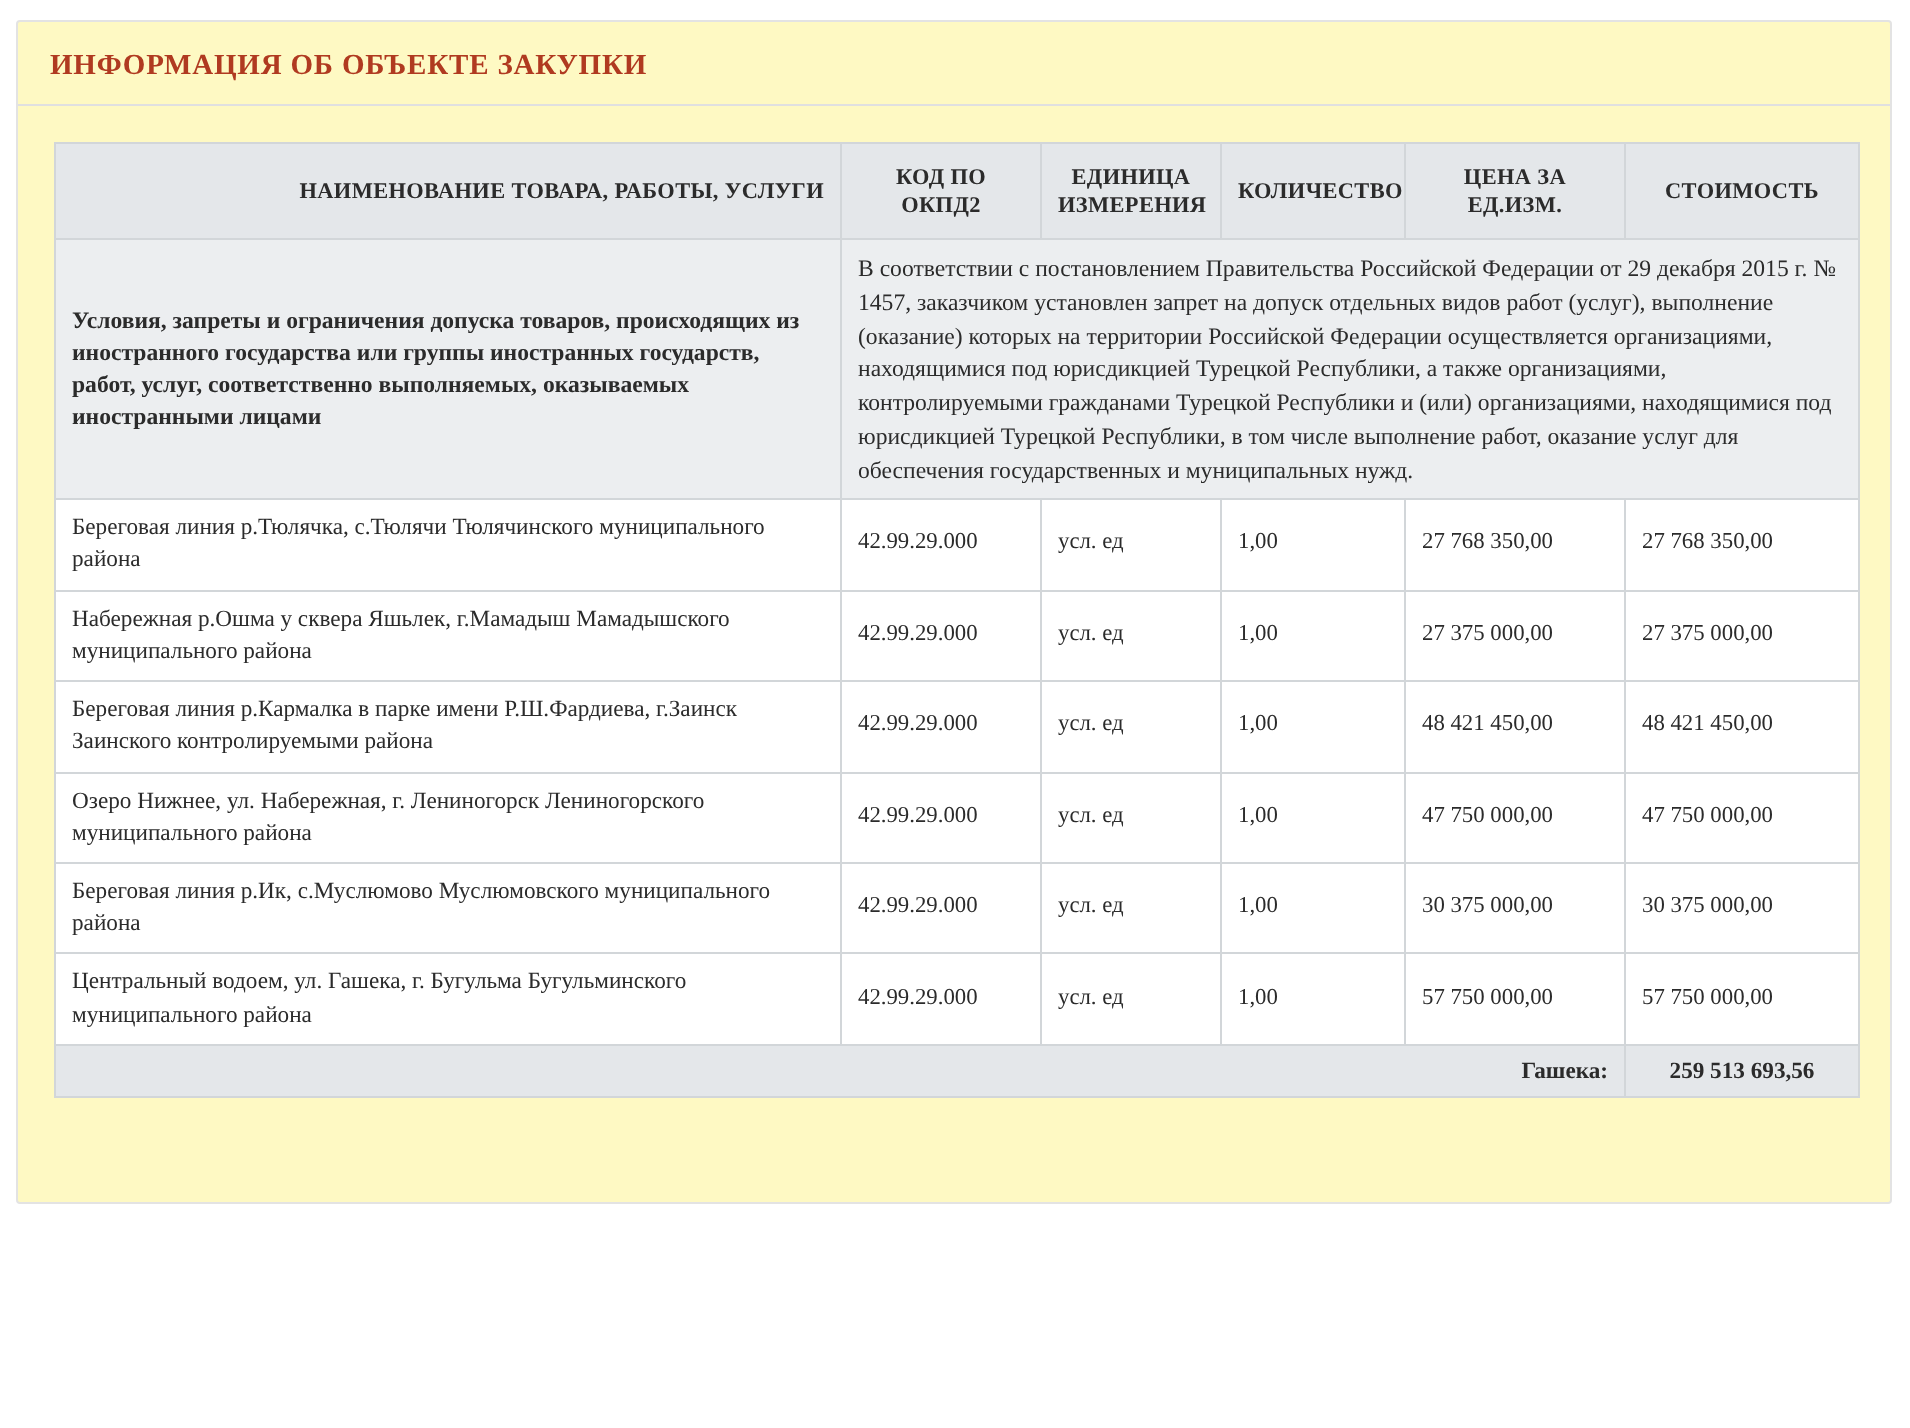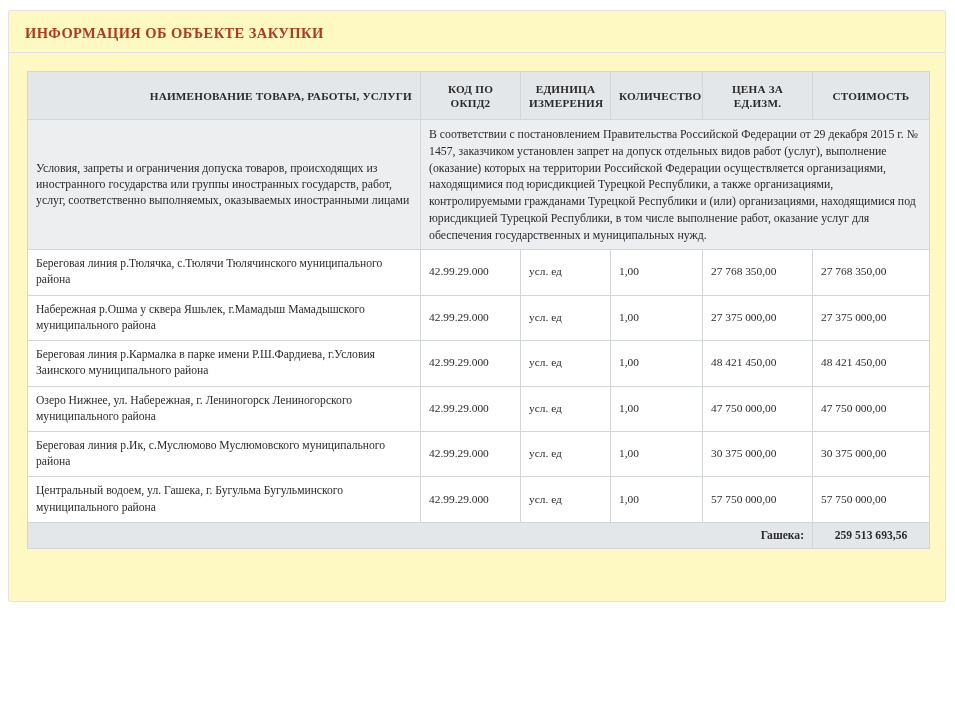--- a/index.html
+++ b/index.html
@@ -57,21 +57,21 @@
     font-size: 11.5px;
   }
   table.proc td, table.proc th {
     border: 1px solid #d2d6d9;
     vertical-align: middle;
     padding: 6px 8px;
     box-sizing: border-box;
   }
   .restrict-label {
     background: #eceef0;
-    font-weight: normal;
+    font-weight: bold;
     font-size: 11.8px;
     line-height: 1.35;
     padding: 12px 12px 12px 12px;
     vertical-align: top;
     color: #2b2b2b;
     width: 393px;
     margin-left: 44px;
   }
   .restrict-text {
     background: #eceef0;
@@ -182,21 +182,21 @@
           </tr>
           <tr>
             <td class="c-name">Набережная р.Ошма у сквера Яшьлек, г.Мамадыш Мамадышского муниципального района</td>
             <td class="c-code">42.99.29.000</td>
             <td class="c-unit">усл. ед</td>
             <td class="c-qty">1,00</td>
             <td class="c-price">27 375 000,00</td>
             <td class="c-sum">27 375 000,00</td>
           </tr>
           <tr>
-            <td class="c-name">Береговая линия р.Кармалка в парке имени Р.Ш.Фардиева, г.Условия Заинского муниципального района</td>
+            <td class="c-name">Береговая линия р.Кармалка в парке имени Р.Ш.Фардиева, г.Заинск Заинского контролируемыми района</td>
             <td class="c-code">42.99.29.000</td>
             <td class="c-unit">усл. ед</td>
             <td class="c-qty">1,00</td>
             <td class="c-price">48 421 450,00</td>
             <td class="c-sum">48 421 450,00</td>
           </tr>
           <tr>
             <td class="c-name">Озеро Нижнее, ул. Набережная, г. Лениногорск Лениногорского муниципального района</td>
             <td class="c-code">42.99.29.000</td>
             <td class="c-unit">усл. ед</td>

